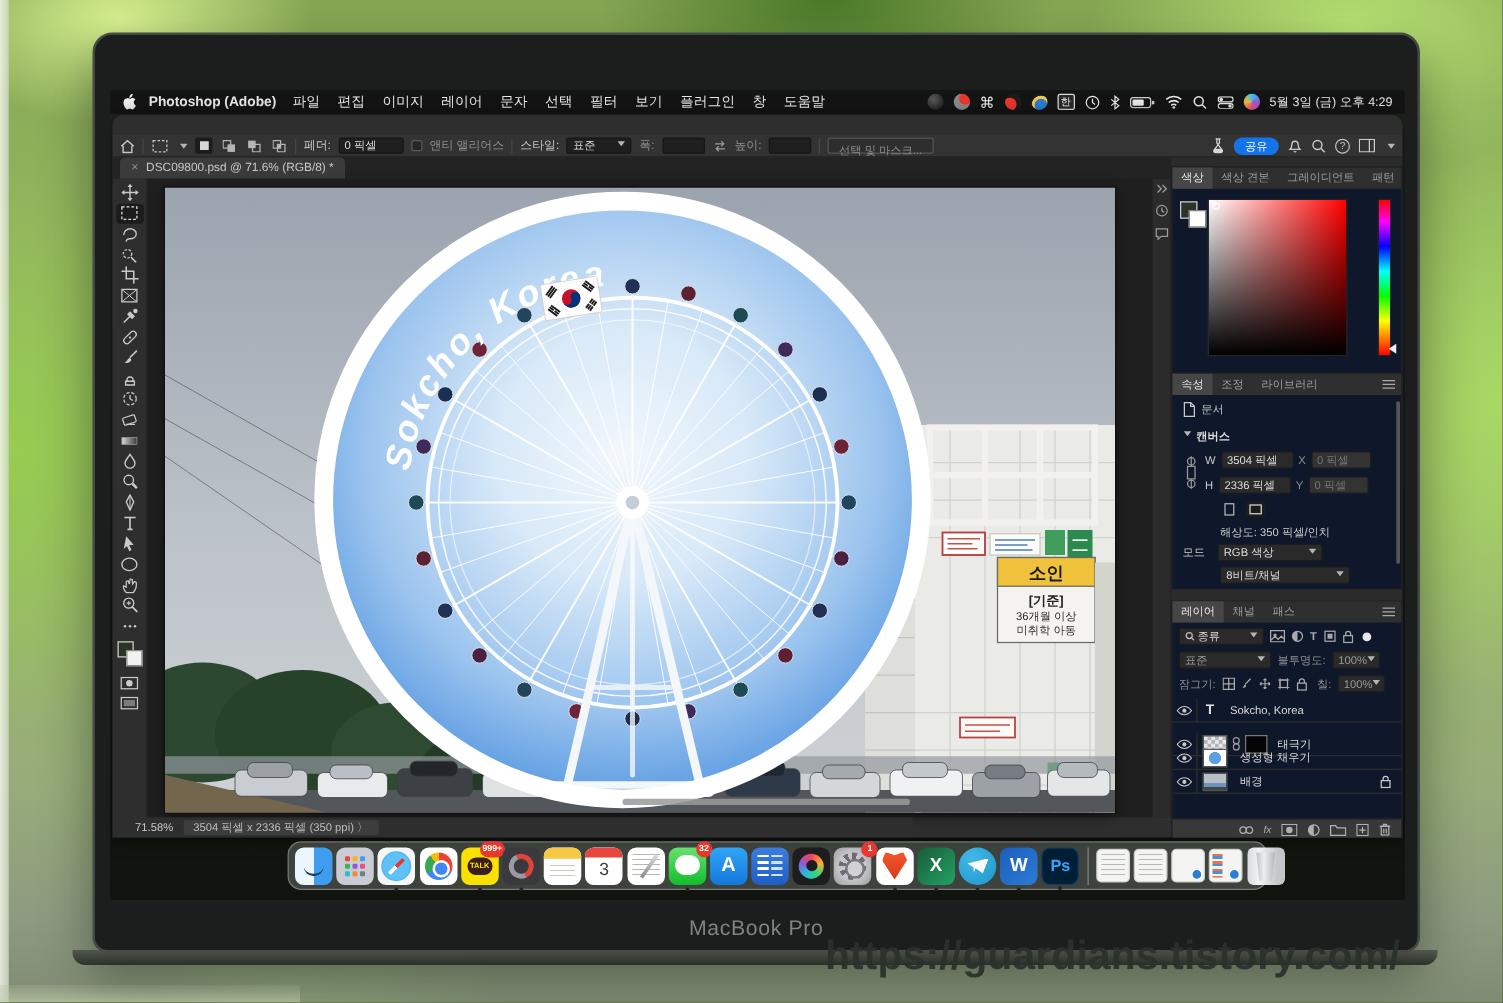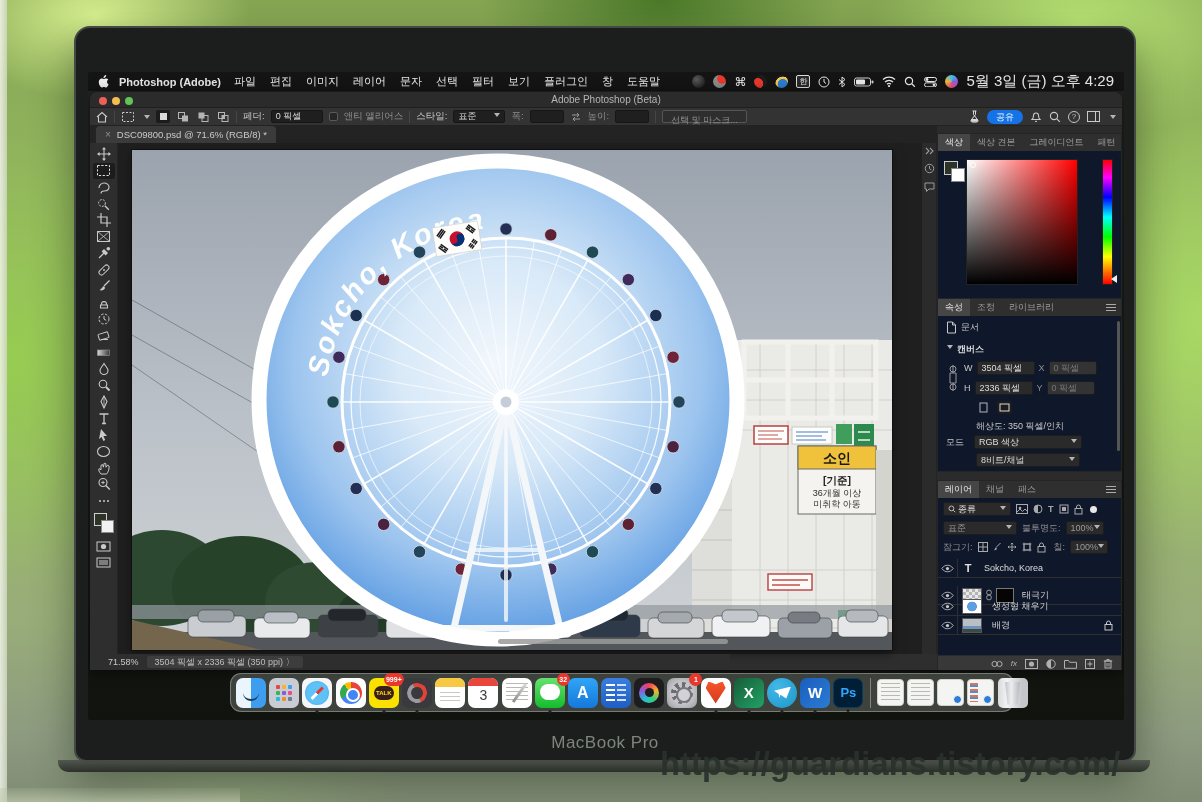--- a/index.html
+++ b/index.html
@@ -23,21 +23,21 @@
   .lapbase{left:58px;top:760px;width:1092px;height:12px;background:linear-gradient(180deg,#4a4f4a,#20231f);border-radius:0 0 10px 10px;opacity:.85;}
   .chin-label{left:0;right:0;bottom:7px;text-align:center;color:#7e857e;font-size:17px;letter-spacing:.5px;}
   .screen{left:12px;top:44px;width:1036px;height:648px;background:linear-gradient(180deg,#20261f 0%,#161a14 70%,#10130e 100%);overflow:hidden;border-radius:2px;}
   
   .menubar{left:0;top:0;width:1036px;height:19px;background:#141414;display:flex;align-items:center;color:#e8e8e8;font-size:11px;padding:0 10px;}
   .menubar .mname{font-weight:bold;margin:0 6px 0 10px;}
   .menubar .mi{margin:0 7px;white-space:nowrap;}
   .mb-right{margin-left:auto;display:flex;align-items:center;gap:8px;}
   .mchip{width:13px;height:13px;border-radius:50%;display:inline-block;}
   .hanbox{width:14px;height:13px;border:1px solid #dcdcdc;border-radius:2px;font-size:8px;line-height:11px;text-align:center;color:#eee;background:#2a2a2a;}
-  .mtime{white-space:nowrap;font-size:15px;}
+  .mtime{white-space:nowrap;font-size:10px;}
   .msvg{display:block;}
   
   .pswin{left:2px;top:20px;width:1032px;height:578px;background:#2e2e2e;border-radius:8px 8px 0 0;box-shadow:0 2px 14px rgba(0,0,0,.6);overflow:hidden;}
   .titlebar{position:absolute;left:0;top:0;width:100%;height:16px;background:#2b2b2b;border-bottom:1px solid #1f1f1f;}
   .tl{position:absolute;top:4.5px;width:8px;height:8px;border-radius:50%;}
   .wtitle{position:absolute;left:50%;top:2px;transform:translateX(-50%);color:#b5b5b5;font-size:10px;white-space:nowrap;}
   .optbar{position:absolute;left:0;top:16px;width:100%;height:18px;background:#333333;border-bottom:1px solid #222;display:flex;align-items:center;gap:6px;padding:0 6px;color:#c6c6c6;font-size:9.5px;}
   .vsep{width:1px;height:12px;background:#464646;}
   .ibox{background:#1f1f1f;border:1px solid #161616;border-radius:2px;color:#ddd;height:13px;font-size:9px;line-height:11px;padding:0 4px;}
   .caret{width:0;height:0;border:3px solid transparent;border-top:4px solid #b5b5b5;display:inline-block;margin-left:3px;position:relative;top:2px;}
@@ -218,26 +218,20 @@
               <circle cx="3" cy="2.5" r="1.4" fill="#e8e8e8"></circle>
               <rect x="0.5" y="5.8" width="12" height="4" rx="2" fill="none" stroke="#e8e8e8"></rect>
               <circle cx="10" cy="7.8" r="1.4" fill="#e8e8e8"></circle>
             </svg>
           <span class="mchip" style="background:conic-gradient(#37c3f2,#8e5bd8,#e84f8a,#f7b32b,#37c3f2);"></span>
           <span class="mtime">5월 3일 (금) 오후 4:29</span>
         </span>
       </div>
 
       <div class="abs pswin">
-        <div class="titlebar">
-          <span class="tl" style="left:9px;background:#ee5f57;"></span>
-          <span class="tl" style="left:22px;background:#f5bd4f;"></span>
-          <span class="tl" style="left:35px;background:#61c454;"></span>
-          <span class="wtitle">Adobe Photoshop (Beta)</span>
-        </div>
 
         <div class="optbar">
           <svg width="12" height="12" viewBox="0 0 12 12">
               <path d="M1 6l5-4.5L11 6M2.5 5.5V11h7V5.5" fill="none" stroke="#c9c9c9" stroke-width="1.1"></path>
             </svg>
           <span class="vsep"></span>
           <svg width="14" height="12" viewBox="0 0 14 12">
               <rect x="1.5" y="1.5" width="11" height="9" fill="none" stroke="#c9c9c9" stroke-dasharray="2 1.5"></rect>
             </svg>
           <span class="caret"></span>
@@ -819,21 +813,21 @@
                   <svg width="11" height="9">
                     <rect x="1" y="1" width="9" height="7" fill="none" stroke="#d8d8d8"></rect>
                   </svg>
                 </span>
             </div>
             <div class="prow" style="left:38px;top:121px;">
               <span>해상도: 350 픽셀/인치</span>
             </div>
             <div class="prow" style="left:8px;top:136px;">
               <span>모드</span>
-              <span class="ddl" style="width:108px;margin-left:6px;">
+              <span class="ddl" style="width:84px;margin-left:6px;">
                   <span>RGB 색상</span>
                   <span class="caret" style="top:0;"></span>
                 </span>
             </div>
             <div class="prow" style="left:38px;top:154px;">
               <span class="ddl" style="width:104px;">
                   <span>8비트/채널</span>
                   <span class="caret" style="top:0;"></span>
                 </span>
             </div>

